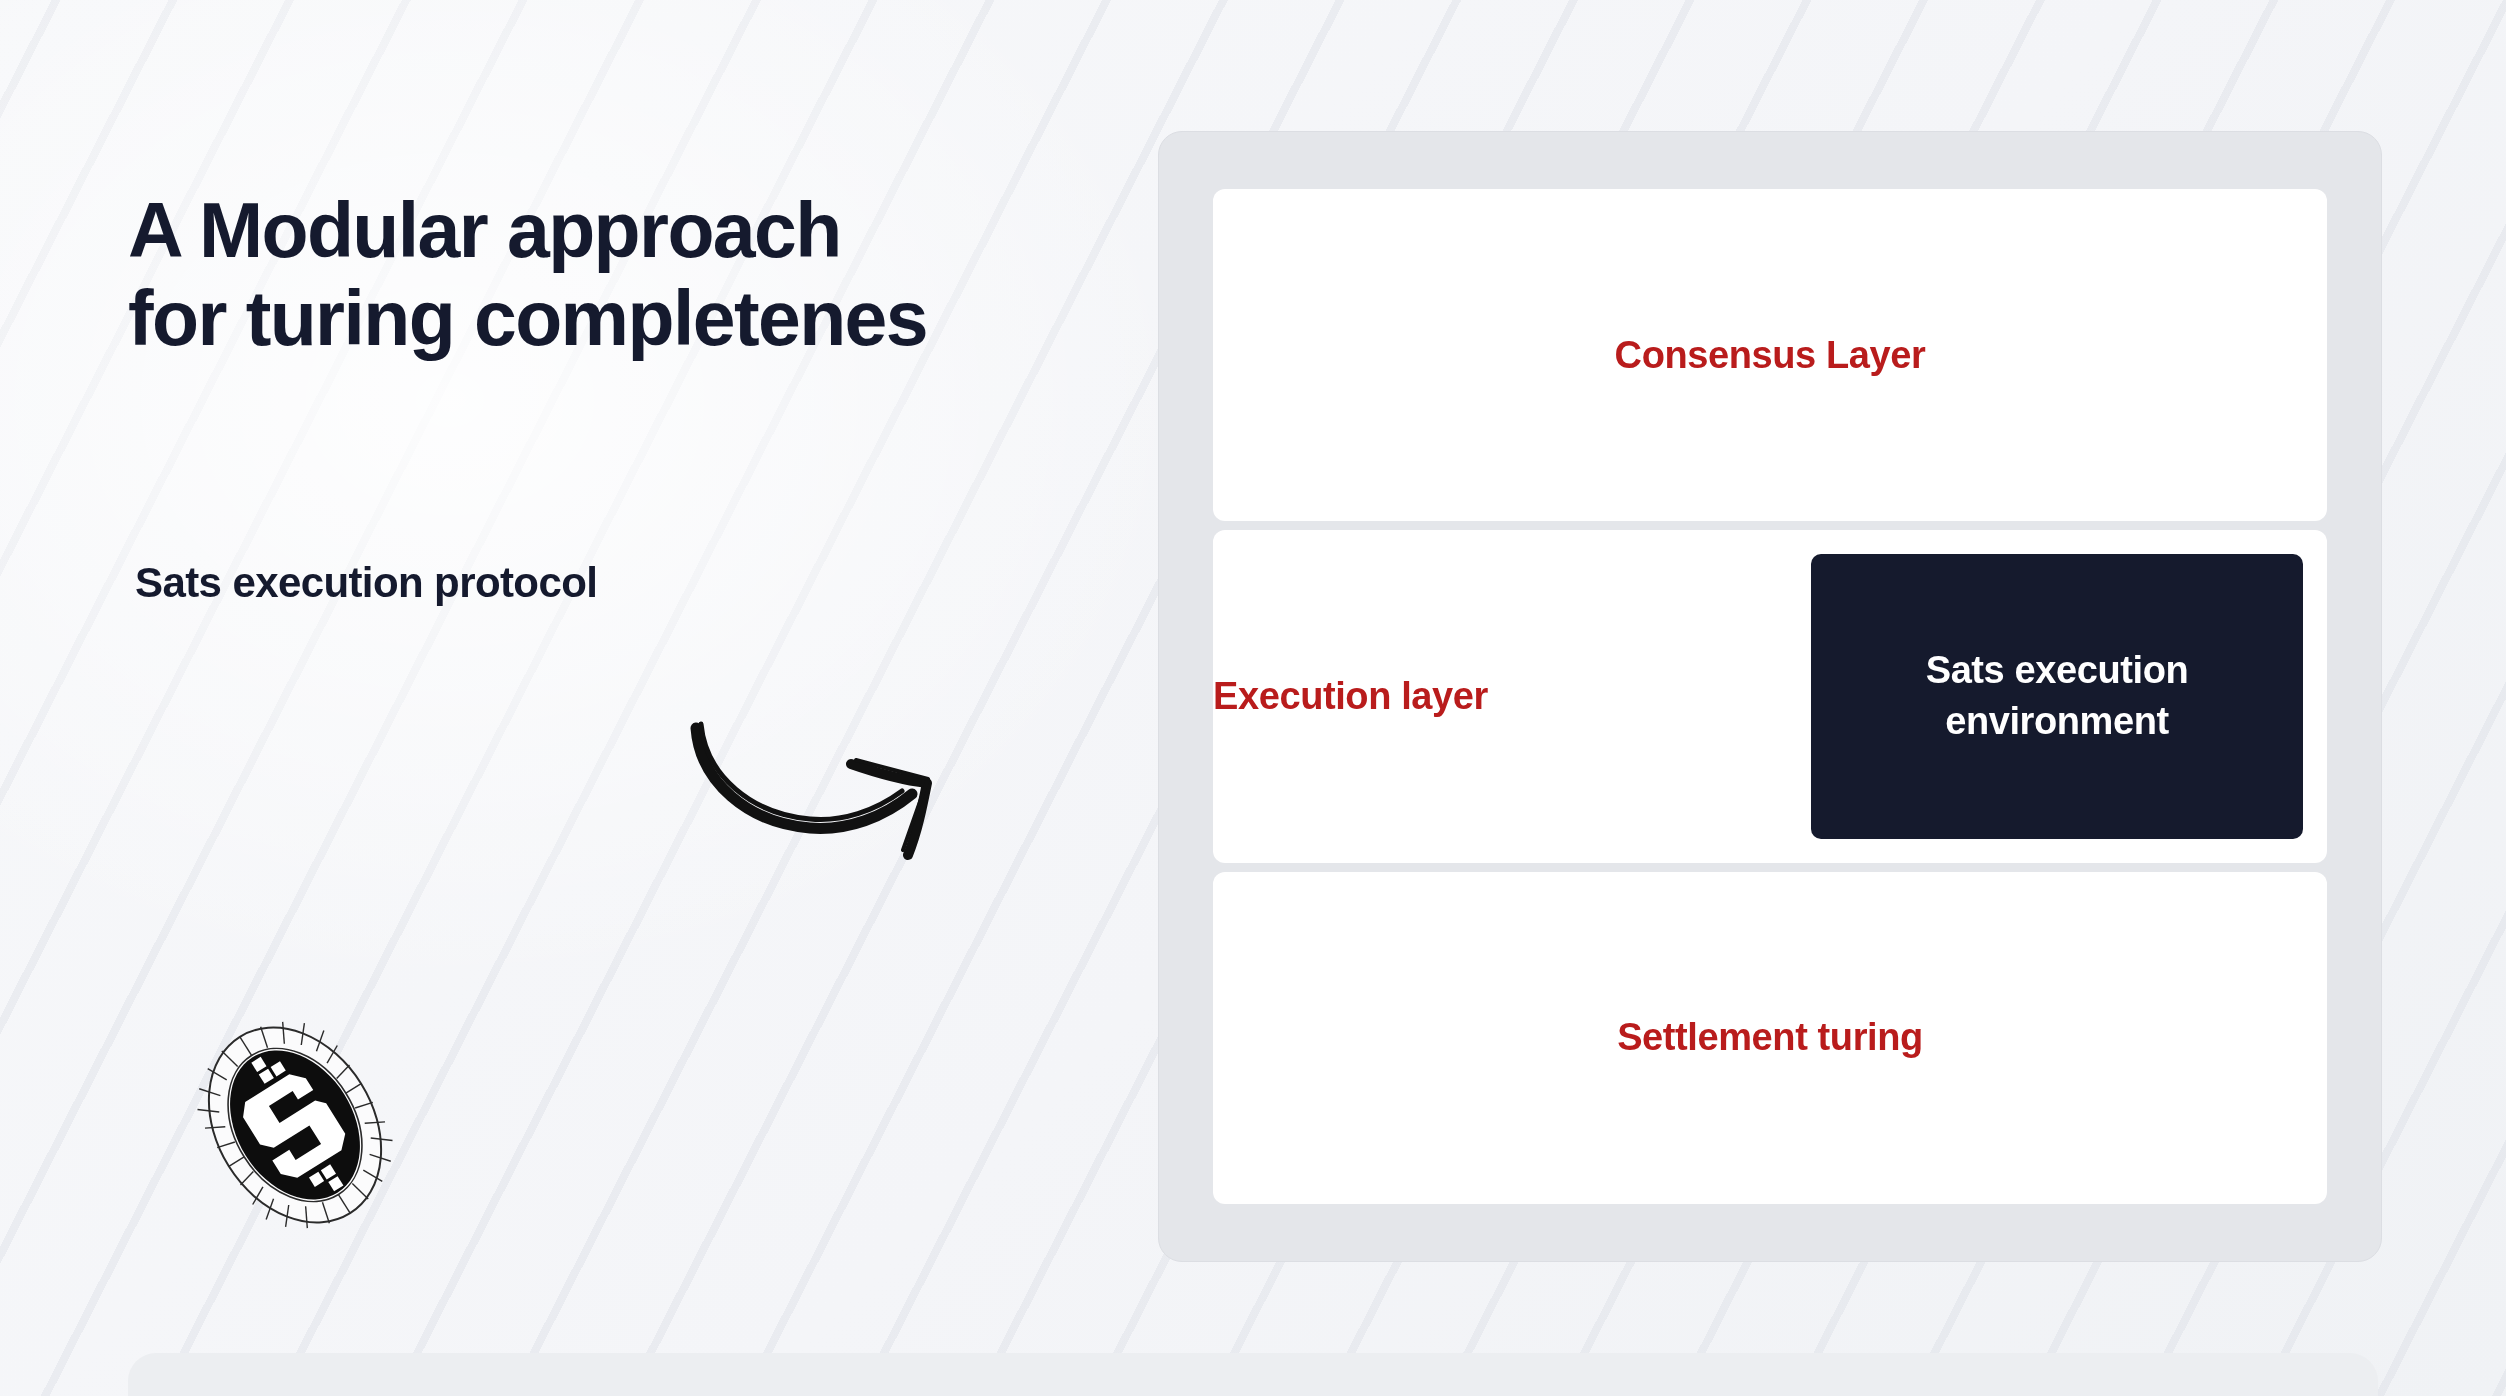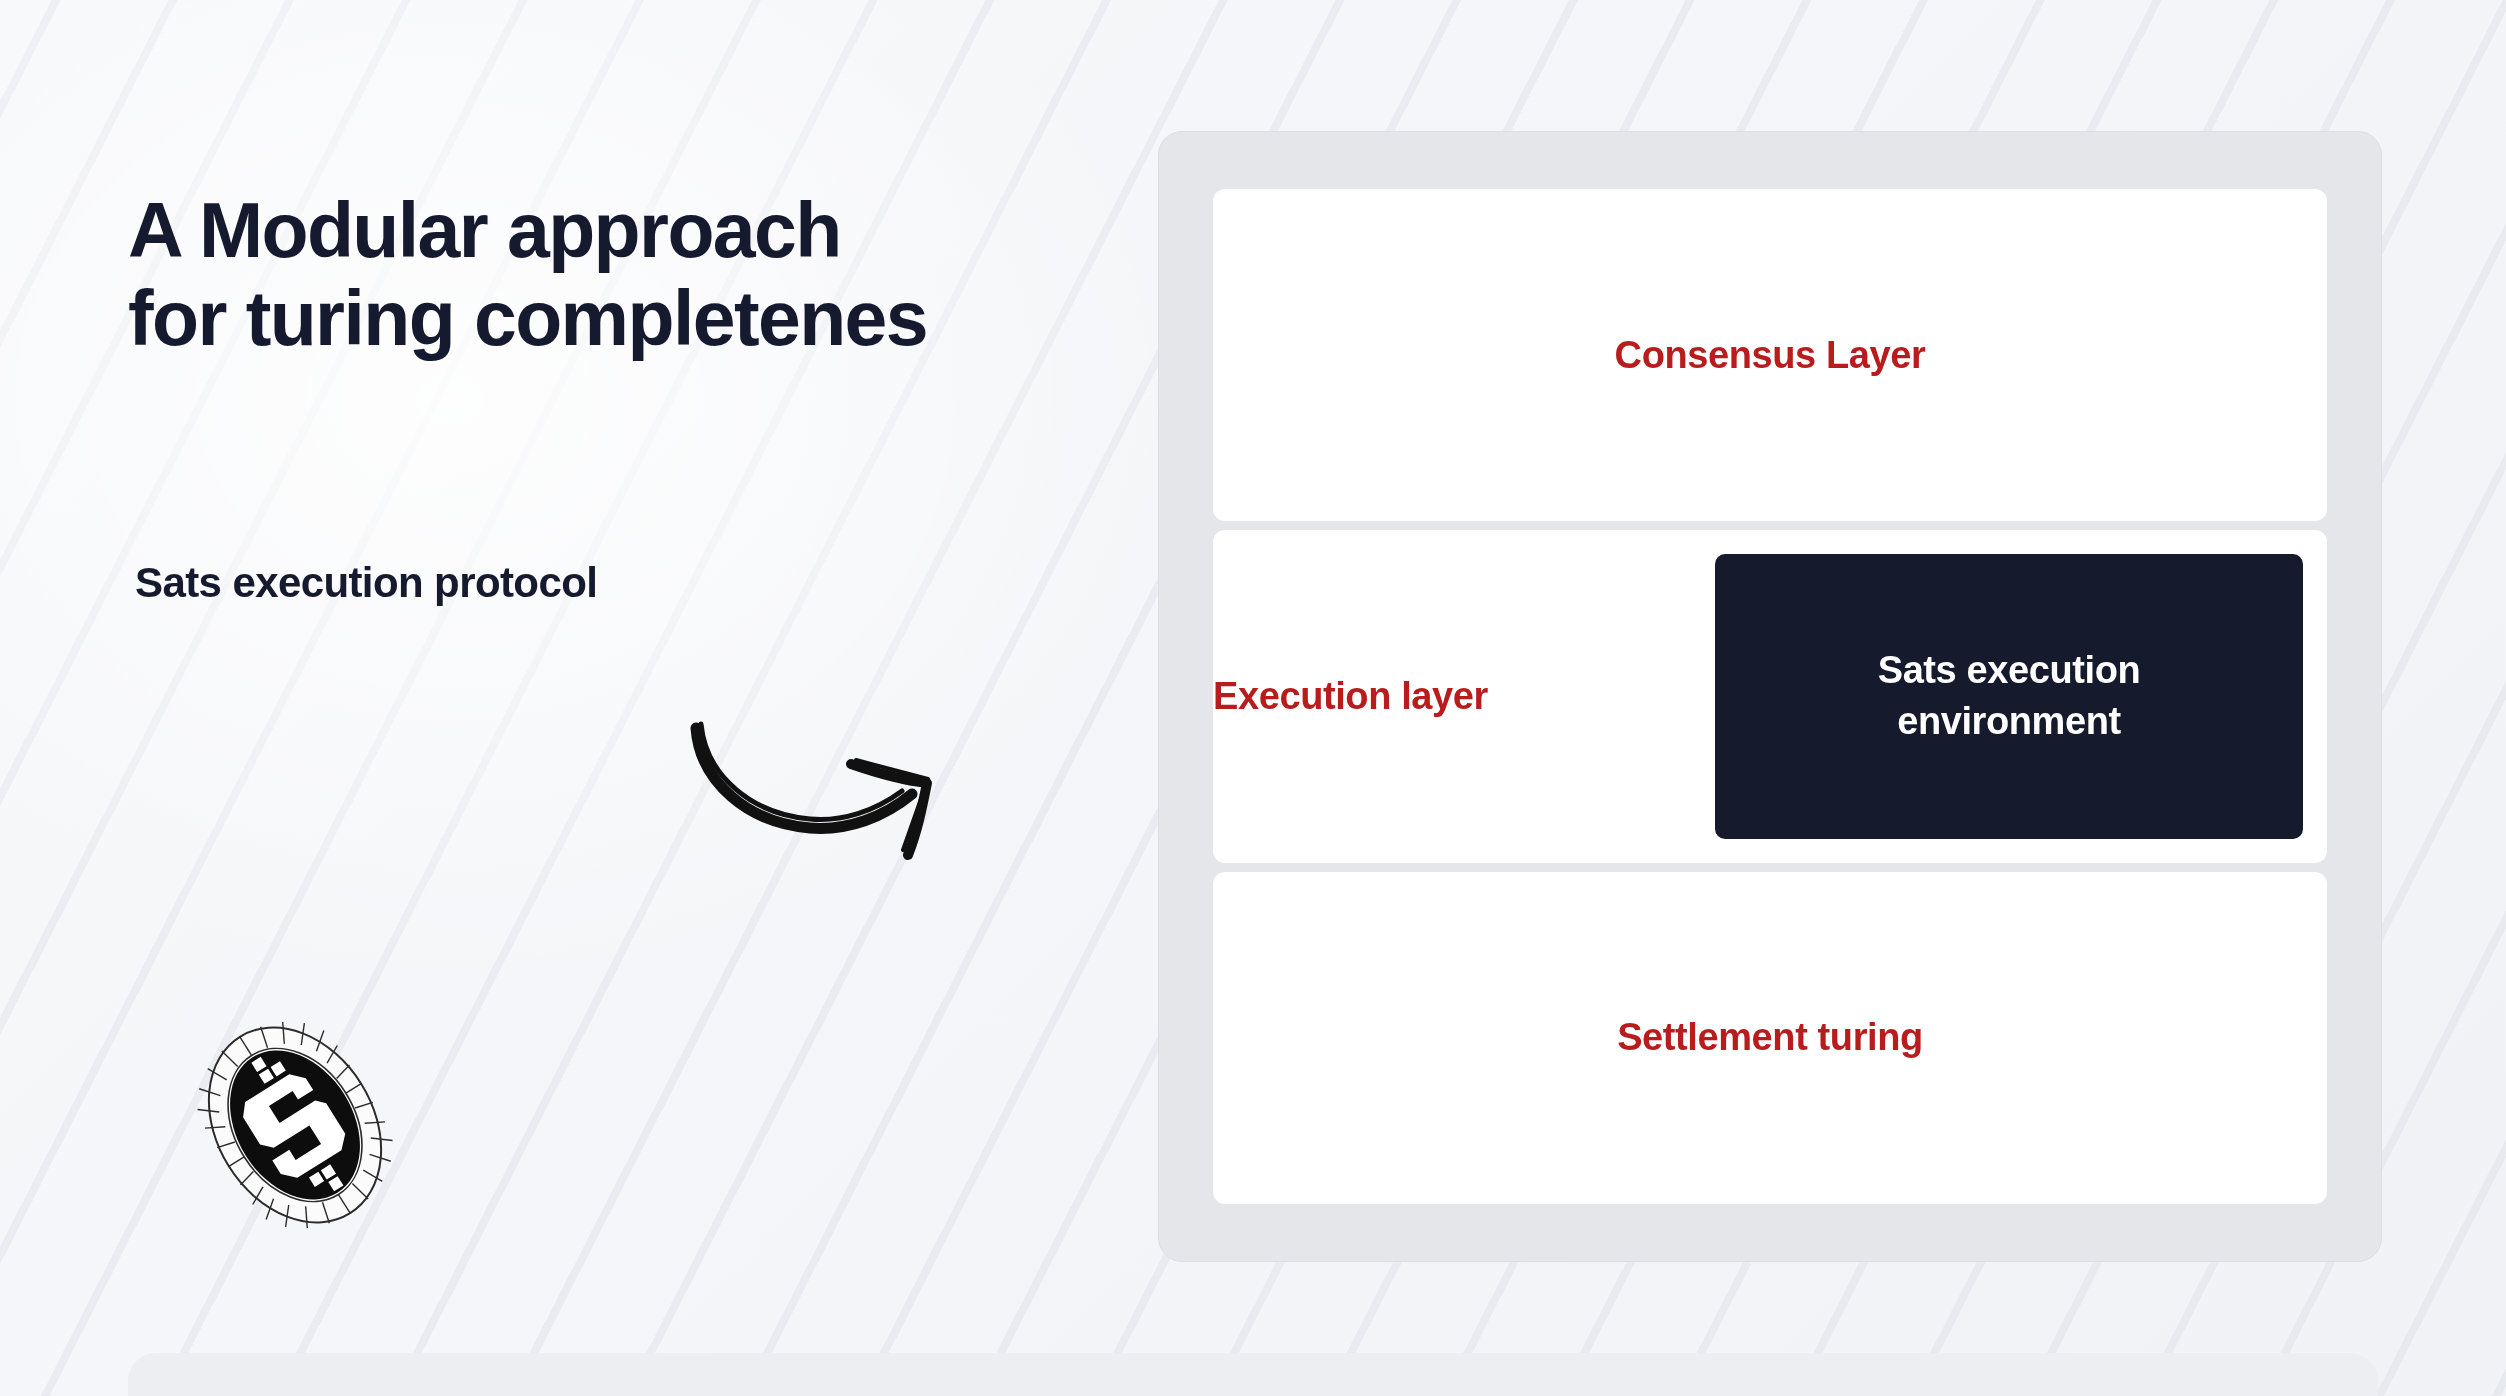--- a/index.html
+++ b/index.html
@@ -138,21 +138,21 @@
     position: absolute;
     left: 0;
     width: 450px;
     text-align: left;
   }
   #sats-env-badge {
     position: absolute;
     right: 24px;
     top: 24px;
     bottom: 24px;
-    width: 588px;
+    width: 492px;
     background: #151a2d;
     border-radius: 10px;
     display: flex;
     align-items: center;
     justify-content: center;
   }
   #sats-env-badge .badge-label {
     font-size: 38px;
     line-height: 51px;
     font-weight: 700;

